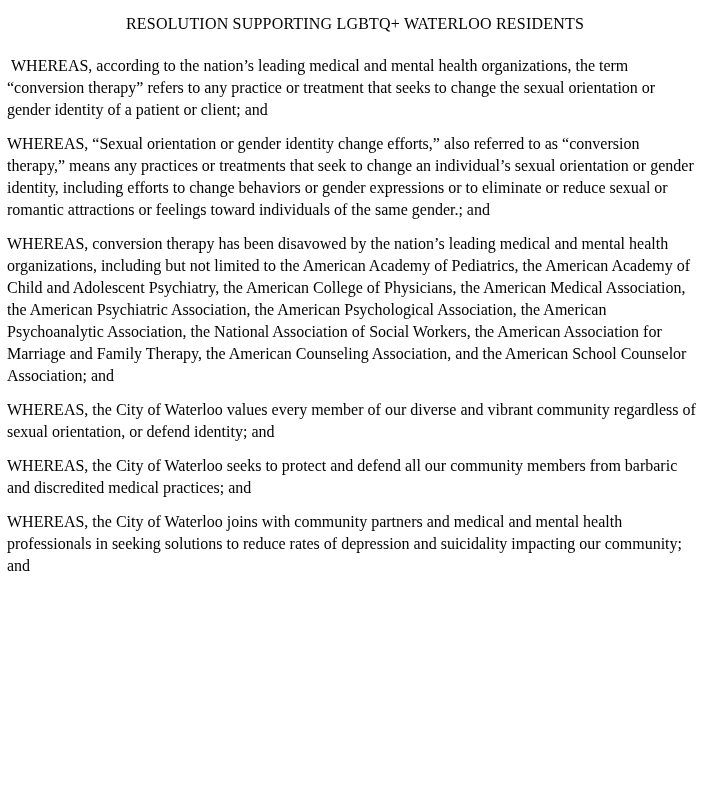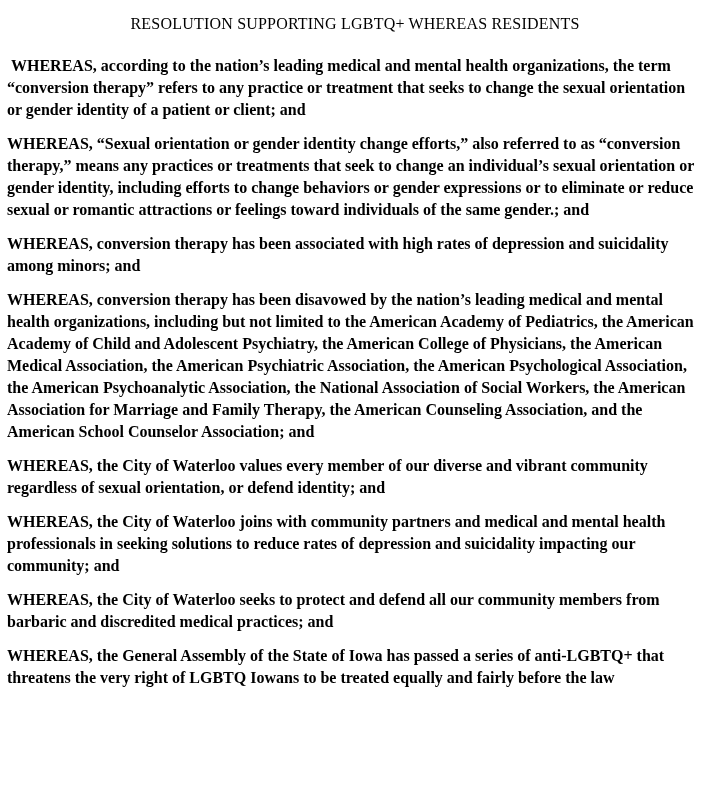--- a/index.html
+++ b/index.html
@@ -27,31 +27,28 @@
   }
   .doc-body {
     padding: 0 10px 0 7px;
   }
   .doc-body p {
     margin: 0 0 12px 0;
     font-size: 16px;
     line-height: 22px;
     text-align: left;
     white-space: pre-wrap;
-    font-weight: bold;
   }
 </style>
 </head>
 <body>
 
 <div class="page">
-  <h1 class="doc-title">RESOLUTION SUPPORTING LGBTQ+ WHEREAS RESIDENTS</h1>
+  <h1 class="doc-title">RESOLUTION SUPPORTING LGBTQ+ WATERLOO RESIDENTS</h1>
   <div class="doc-body">
     <p> WHEREAS, according to the nation’s leading medical and mental health organizations, the term “conversion therapy” refers to any practice or treatment that seeks to change the sexual orientation or gender identity of a patient or client; and</p>
     <p>WHEREAS, “Sexual orientation or gender identity change efforts,” also referred to as “conversion therapy,” means any practices or treatments that seek to change an individual’s sexual orientation or gender identity, including efforts to change behaviors or gender expressions or to eliminate or reduce sexual or romantic attractions or feelings toward individuals of the same gender.; and</p>
-    <p>WHEREAS, conversion therapy has been associated with high rates of depression and suicidality among minors; and</p>
     <p>WHEREAS, conversion therapy has been disavowed by the nation’s leading medical and mental health organizations, including but not limited to the American Academy of Pediatrics, the American Academy of Child and Adolescent Psychiatry, the American College of Physicians, the American Medical Association, the American Psychiatric Association, the American Psychological Association, the American Psychoanalytic Association, the National Association of Social Workers, the American Association for Marriage and Family Therapy, the American Counseling Association, and the American School Counselor Association; and</p>
     <p>WHEREAS, the City of Waterloo values every member of our diverse and vibrant community regardless of sexual orientation, or defend identity; and</p>
+    <p>WHEREAS, the City of Waterloo seeks to protect and defend all our community members from barbaric and discredited medical practices; and</p>
     <p>WHEREAS, the City of Waterloo joins with community partners and medical and mental health professionals in seeking solutions to reduce rates of depression and suicidality impacting our community; and</p>
-    <p>WHEREAS, the City of Waterloo seeks to protect and defend all our community members from barbaric and discredited medical practices; and</p>
-    <p>WHEREAS, the General Assembly of the State of Iowa has passed a series of anti-LGBTQ+ that threatens the very right of LGBTQ Iowans to be treated equally and fairly before the law</p>
   </div>
 </div>
 
 </body></html>

